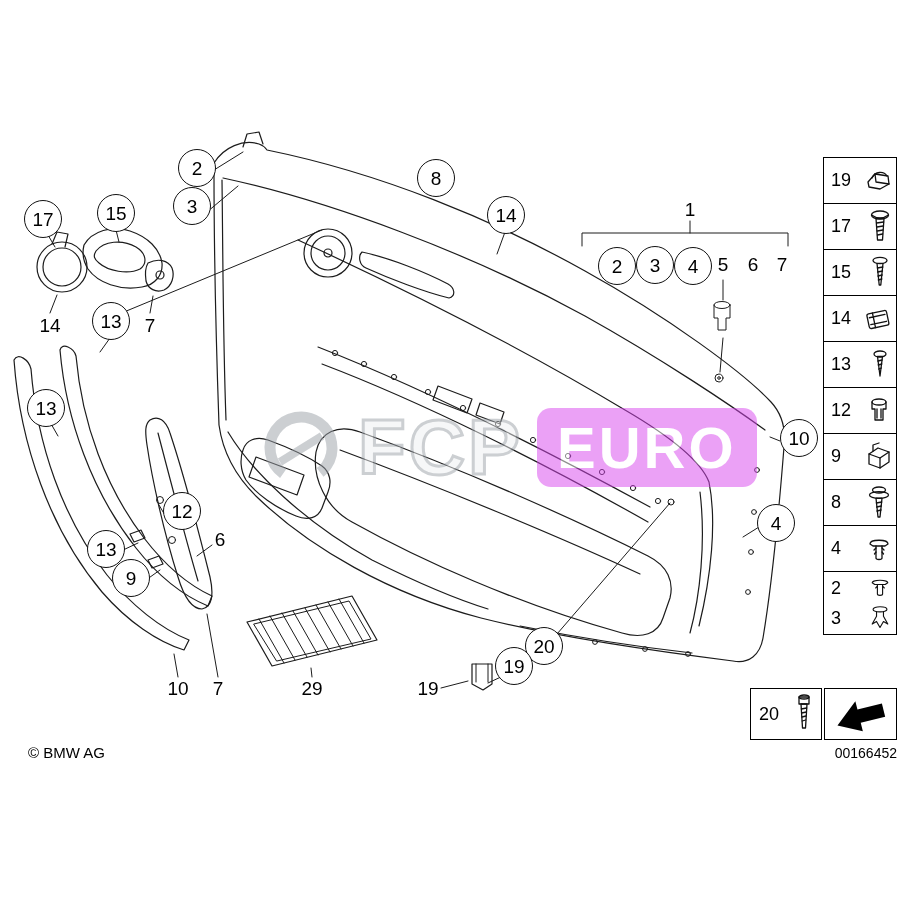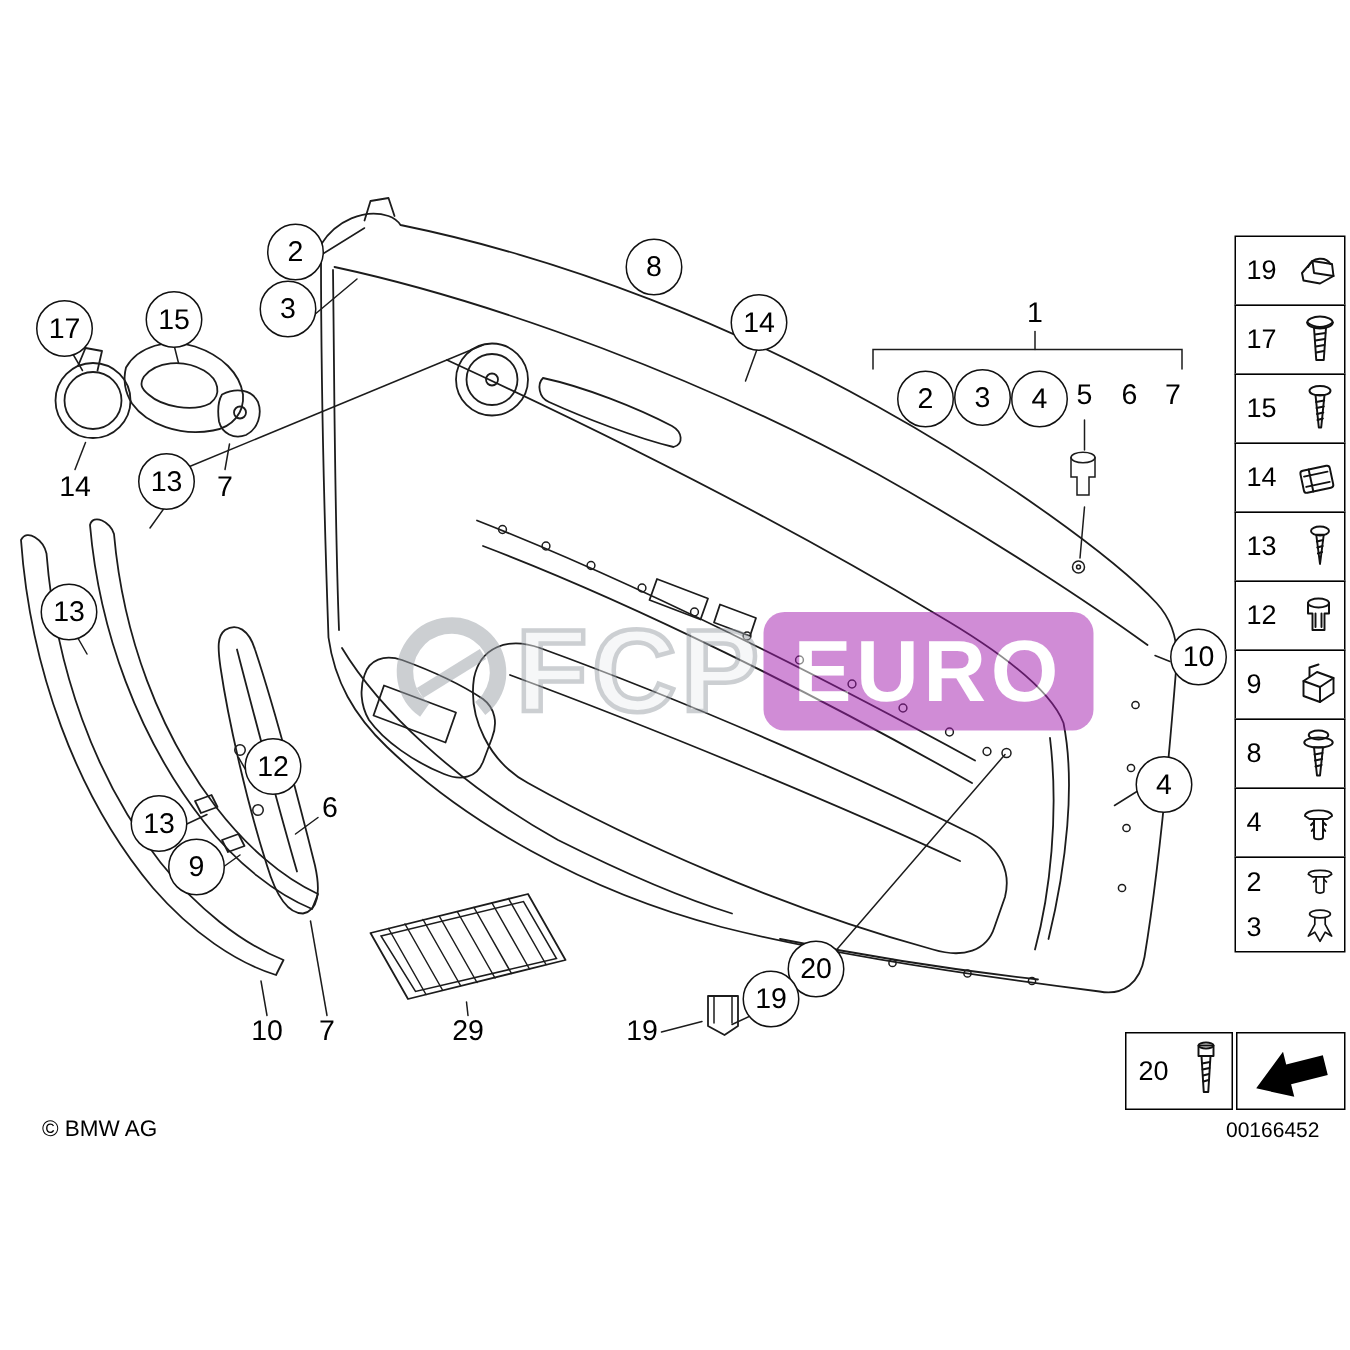--- a/index.html
+++ b/index.html
@@ -6,39 +6,39 @@
   body{width:900px;height:900px;font-family:"Liberation Sans",sans-serif;color:#000;}
   .stage{position:relative;width:900px;height:900px;background:#fff;overflow:hidden;}
   svg.art{position:absolute;left:0;top:0;}
   
   .callout{position:absolute;width:36px;height:36px;margin-left:-18px;margin-top:-18px;
     border:1.6px solid #111;border-radius:50%;background:#fff;display:flex;align-items:center;
     justify-content:center;font-size:19px;line-height:1;z-index:5;}
   
   .plain{position:absolute;transform:translate(-50%,-50%);font-size:19px;line-height:1;z-index:5;background:transparent;}
   
-  .watermark{position:absolute;left:258px;top:402px;display:flex;align-items:center;
+  .watermark{position:absolute;left:258px;top:402px;display:flex;align-items:center;gap:14px;
     opacity:.5;z-index:3;pointer-events:none;}
   .wm-fcp{font-size:78px;font-weight:bold;letter-spacing:3px;color:#eef0f2;-webkit-text-stroke:3px #9aa0a7;}
-  .wm-euro{background:#a21caf;color:#fff;font-size:58px;font-weight:bold;letter-spacing:3px;
+  .wm-euro{background:#d946ef;color:#fff;font-size:58px;font-weight:bold;letter-spacing:3px;
     border-radius:14px;padding:6px 20px;}
   
   .sidebar{position:absolute;left:823px;top:158px;width:74px;z-index:6;}
   .cell{box-sizing:border-box;border:1px solid #000;margin-top:-1px;height:47px;background:#fff;
     display:flex;align-items:center;justify-content:space-between;padding:2px 3px 2px 7px;}
   .cell.tall{height:64px;flex-direction:column;align-items:stretch;justify-content:center;padding:1px 3px 1px 7px;}
   .cell .mini{display:flex;align-items:center;justify-content:space-between;height:31px;}
   .cell-num{font-size:18px;}
   .cell-icon{display:flex;align-items:center;}
   .bottombox{position:absolute;box-sizing:border-box;border:1px solid #000;background:#fff;
     display:flex;align-items:center;justify-content:space-between;padding:2px 4px 2px 8px;z-index:6;}
   .arrowbox{position:absolute;box-sizing:border-box;border:1px solid #000;background:#fff;
     display:flex;align-items:center;justify-content:center;z-index:6;}
   .copyright{position:absolute;left:28px;top:744px;font-size:15px;z-index:6;text-align:right;}
-  .diagramno{position:absolute;left:800px;top:745px;width:97px;text-align:center;font-size:14px;z-index:6;}
+  .diagramno{position:absolute;left:800px;top:745px;width:97px;text-align:right;font-size:14px;z-index:6;}
   svg .ln{stroke:#1c1c1c;stroke-width:1.2;fill:none;stroke-linecap:round;stroke-linejoin:round;}
   svg .thin{stroke:#1c1c1c;stroke-width:1;fill:none;stroke-linecap:round;}
   .icon-svg *{stroke:#111;stroke-width:1.3;fill:none;stroke-linecap:round;stroke-linejoin:round;}
 </style>
 </head>
 <body>
 
 <div class="stage">
 
   <svg class="art" width="900" height="900" viewBox="0 0 900 900">

